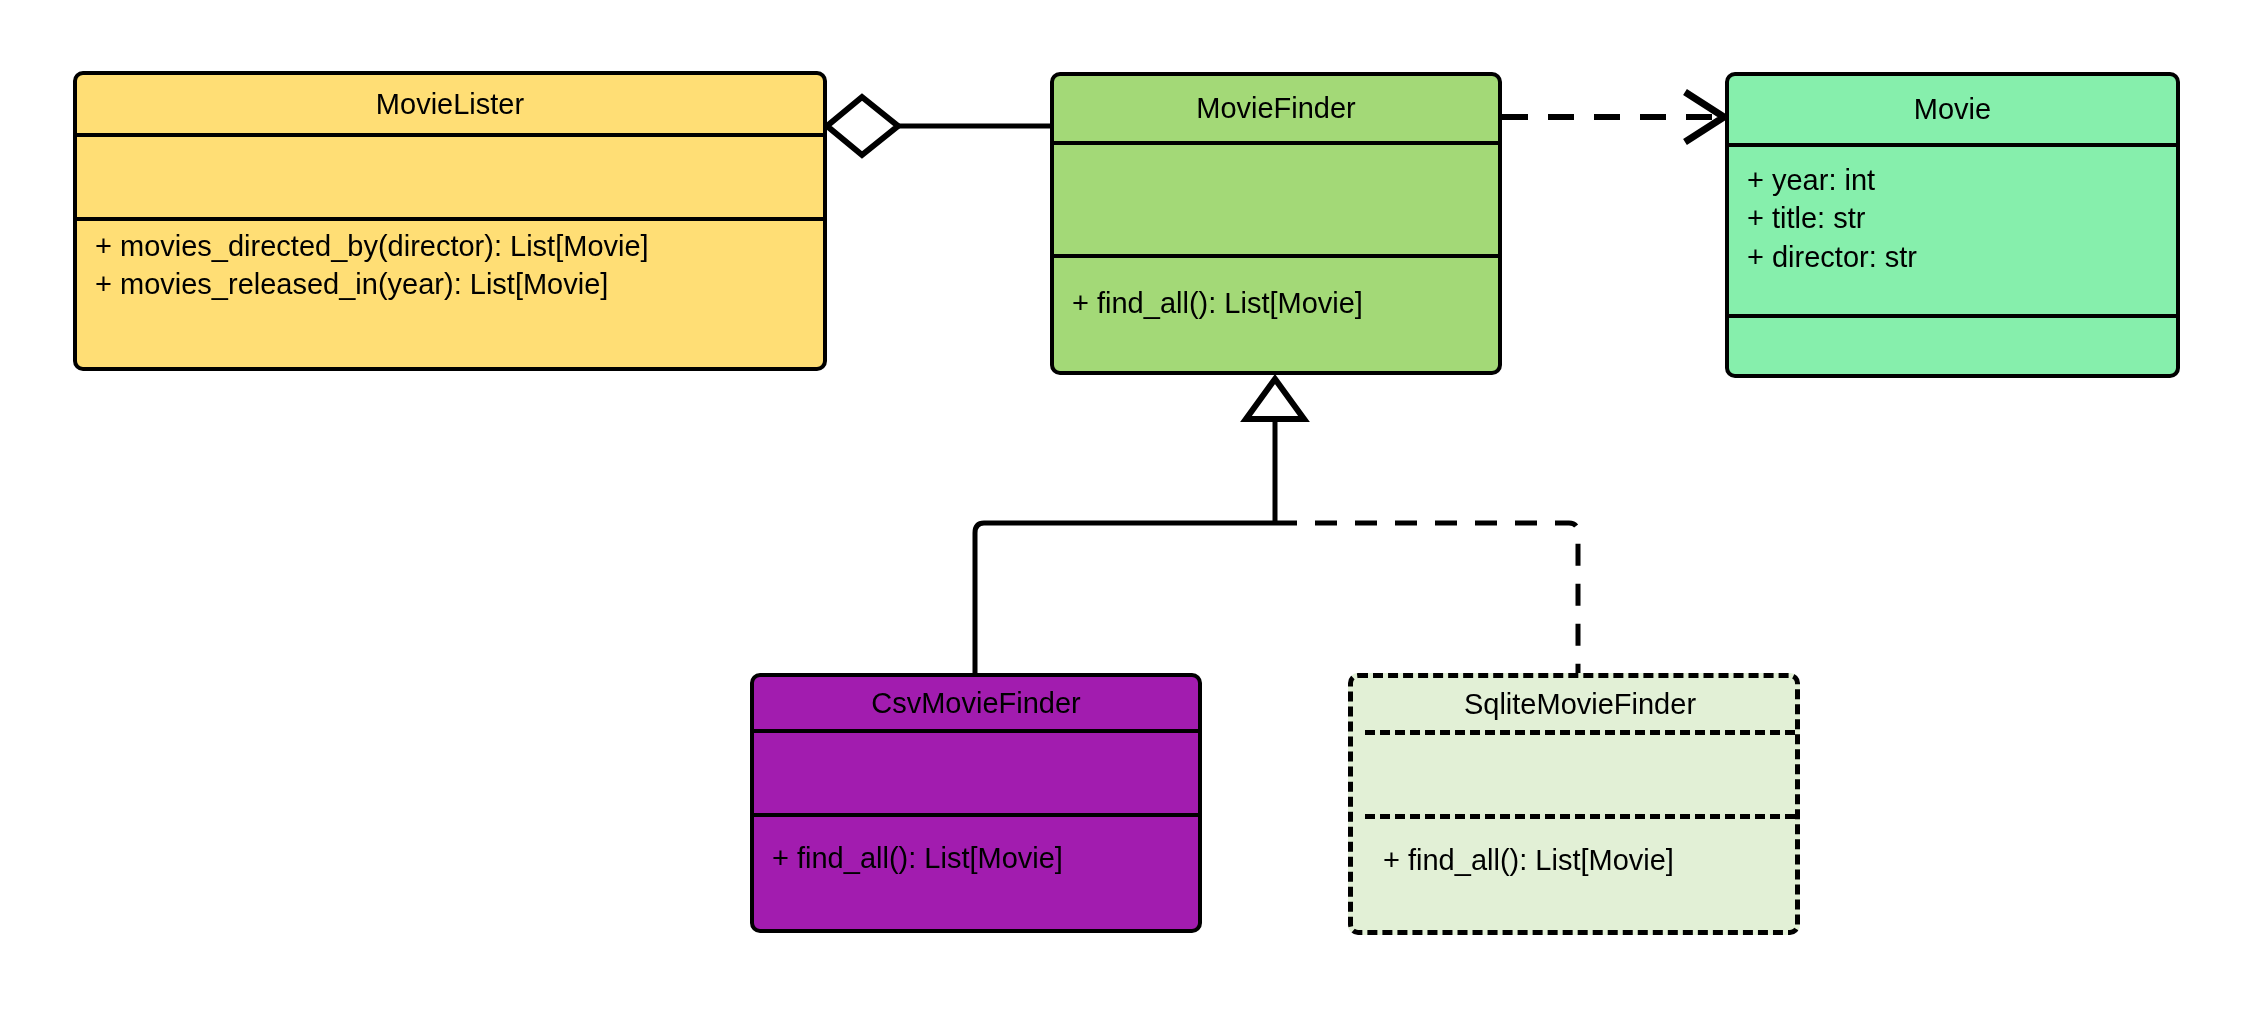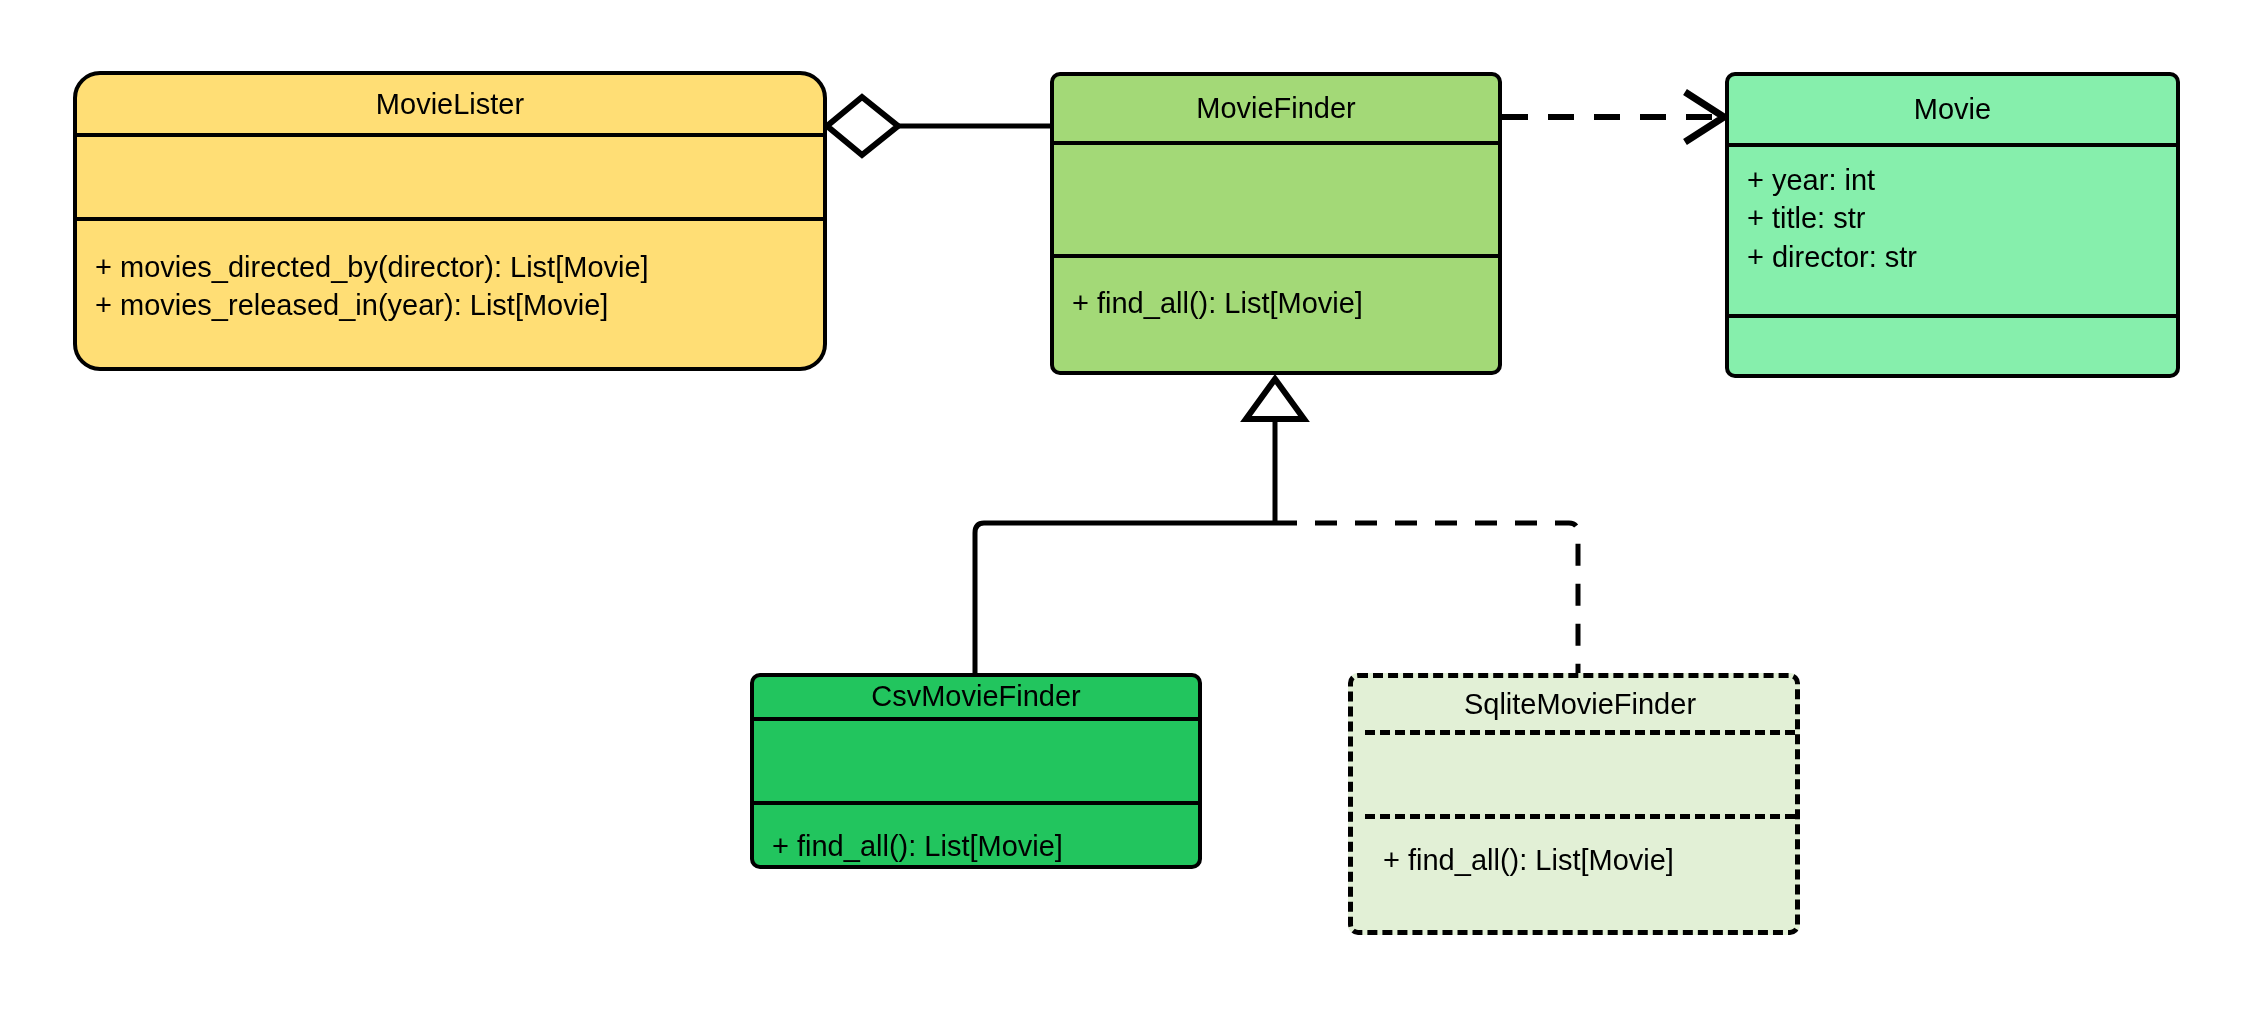--- a/index.html
+++ b/index.html
@@ -55,36 +55,36 @@
     border-top: 5px dashed #000000;
   }
   .cls-section .row {
     line-height: 1.32;
     white-space: nowrap;
   }
   .cls-section.empty {
     padding: 0;
   }
   
-  #box-movielister { left: 73px; top: 71px; width: 754px; height: 300px; background: #FFDE75; border-radius: 27px; }
+  #box-movielister { left: 73px; top: 71px; width: 754px; height: 300px; background: #FFDE75; }
   #box-movielister .cls-name { height: 58px; }
   #box-movielister .sec-attrs { flex: 0 0 84px; }
-  #box-movielister .sec-methods { flex: 1 1 auto; padding-top: 27px; }
+  #box-movielister .sec-methods { flex: 1 1 auto; padding-top: 6px; }
 
   #box-moviefinder { left: 1050px; top: 72px; width: 452px; height: 303px; background: #A3D977; }
   #box-moviefinder .cls-name { height: 65px; }
   #box-moviefinder .sec-attrs { flex: 0 0 113px; }
   #box-moviefinder .sec-methods { flex: 1 1 auto; padding-top: 26px; }
 
   #box-movie { left: 1725px; top: 72px; width: 455px; height: 306px; background: #86efac; }
   #box-movie .cls-name { height: 67px; }
   #box-movie .sec-attrs { flex: 0 0 171px; padding-top: 14px; }
   #box-movie .sec-methods { flex: 1 1 auto; }
 
-  #box-csvmoviefinder { left: 750px; top: 673px; width: 452px; height: 196px; background: #22c55e; }
+  #box-csvmoviefinder { left: 750px; top: 673px; width: 452px; height: 260px; background: #a21caf; }
   #box-csvmoviefinder .cls-name { height: 52px; }
   #box-csvmoviefinder .sec-attrs { flex: 0 0 84px; }
   #box-csvmoviefinder .sec-methods { flex: 1 1 auto; padding-top: 22px; }
 
   #box-sqlitemoviefinder { left: 1348px; top: 673px; width: 452px; height: 262px; background: #E2F0D6; padding-left: 12px; }
   #box-sqlitemoviefinder .cls-name { height: 52px; }
   #box-sqlitemoviefinder .sec-attrs { flex: 0 0 84px; }
   #box-sqlitemoviefinder .sec-methods { flex: 1 1 auto; padding-top: 22px; }
 </style>
 </head>

